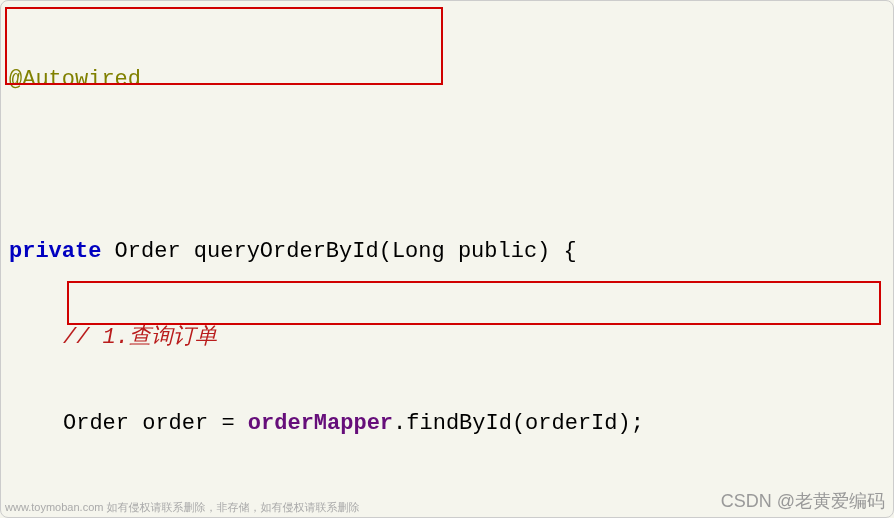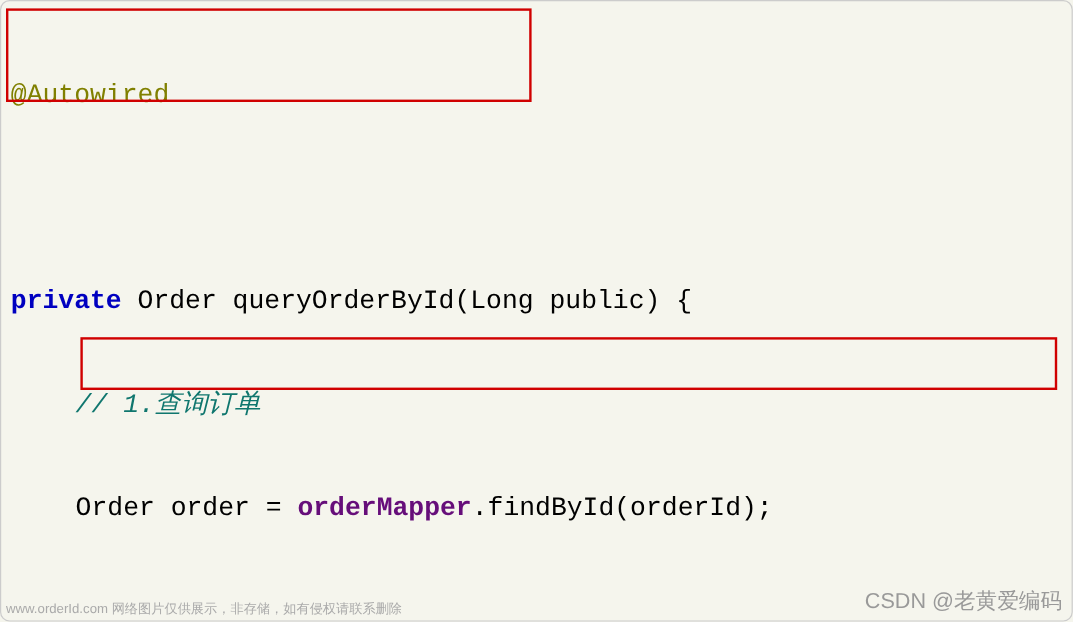--- a/index.html
+++ b/index.html
@@ -16,21 +16,21 @@
     .code-container {
       font-size: 22px;
       line-height: 35px;
       white-space: pre;
     }
     .keyword { color: #0000c0; font-weight: bold; }
     .annotation { color: #808000; }
     .type { color: #000; }
     .field { color: #660e7a; font-weight: bold; }
     .method { color: #000; font-family: Liberation Mono, monospace; }
-    .comment { color: #0f766e; font-style: italic; text-align: right; }
+    .comment { color: #b91c1c; font-style: italic; text-align: right; }
     .plain { color: #000; }
     .highlight-box-1 {
       position: absolute;
       top: 6px;
       left: 4px;
       width: 438px;
       height: 78px;
       border: 2px solid #d00000;
       pointer-events: none;
     }
@@ -77,14 +77,14 @@
 
 
 
 
 
 </div>
 
 <div class="highlight-box-1"></div>
 <div class="highlight-box-2"></div>
 
-<div class="watermark-left">www.orderId.com 网络图片仅供展示，非存储，如有侵权请联系删除</div>
+<div class="watermark-left">www.toymoban.com 如有侵权请联系删除，非存储，如有侵权请联系删除</div>
 <div class="watermark-right">CSDN @老黄爱编码</div>
 
 </body></html>

